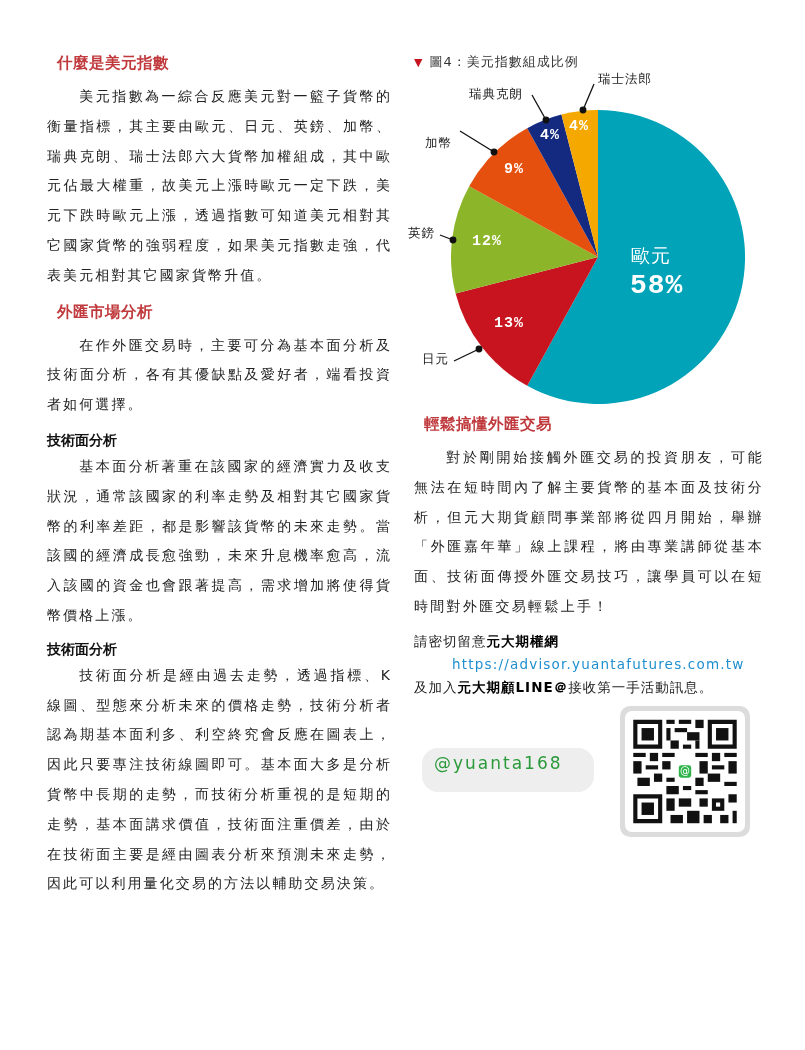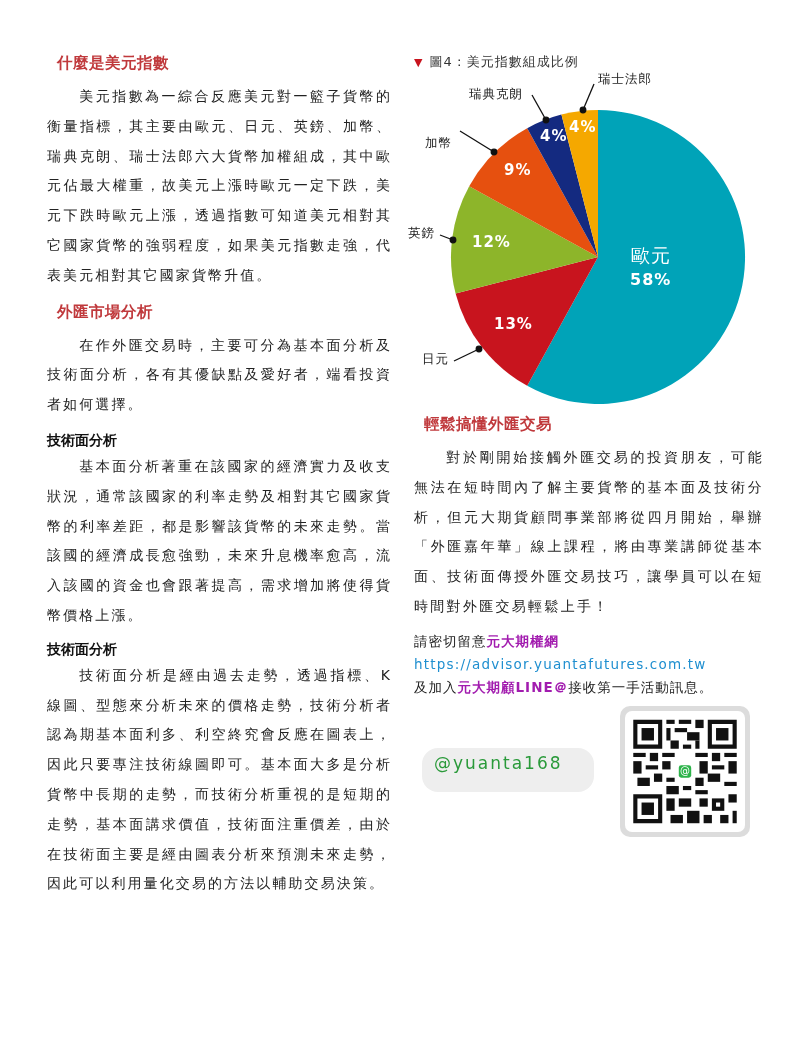--- a/index.html
+++ b/index.html
@@ -5,31 +5,31 @@
   html, body { margin:0; padding:0; background:#ffffff; }
   body { width:805px; height:1050px; position:relative; overflow:hidden;
          font-family:"DejaVu Sans","Liberation Sans",sans-serif; color:#222; }
   .col-left { position:absolute; left:47px; top:52px; width:345px; }
   .col-right { position:absolute; left:414px; top:52px; width:350px; }
   .sec-title { color:#c0393c; font-size:15.5px; font-weight:bold; letter-spacing:0.5px; margin:0 0 8px 10px; line-height:22px; }
   .sub-title { color:#111; font-size:14px; font-weight:bold; margin:6px 0 2px 0; line-height:20px; }
   .para { font-size:14px; line-height:29.8px; letter-spacing:2.1px; text-align:justify; margin:0; text-indent:2.3em; color:#222; }
   .fig-caption { font-size:13px; color:#333; display:flex; align-items:center; gap:6px; letter-spacing:1px; height:20px; }
   .tri { color:#c8141e; font-size:11px; }
-  .chart-wrap { position:absolute; left:0; top:0; width:738px; height:420px; pointer-events:none; }
+  .chart-wrap { position:absolute; left:0; top:0; width:738px; height:420px; pointer-events:none;font-family:Liberation Mono, monospace; }
   .chart-wrap svg { position:absolute; left:0; top:0; }
   .pie-label { position:absolute; font-size:12.5px; color:#222; letter-spacing:1px; white-space:nowrap; }
   .pct { position:absolute; color:#fff; font-weight:bold; font-size:15px; letter-spacing:1px; white-space:nowrap; }
-  .pct.big { font-size:16px; font-weight:bold; text-align:center; }
+  .pct.big { font-size:28px; font-weight:bold; text-align:center; }
   .pct.bigname { font-size:19px; font-weight:normal; }
   .right-body { position:absolute; left:414px; top:413px; width:350px; }
   .right-body .para { letter-spacing:2.3px; }
   .contact { font-size:13.5px; line-height:23px; letter-spacing:1px; margin-top:8px; }
-  .contact b { color:#a21caf; }
-  .link { color:#1f8fd0; letter-spacing:1.2px; text-decoration:none; }
+  .contact b { color:#000000; }
+  .link { color:#1f8fd0; letter-spacing:1.2px; text-decoration:none;margin-left:38px; }
   .line-box { position:absolute; left:422px; top:748px; width:180px; }
   .line-title { font-size:20px; color:#111; letter-spacing:1px; margin-bottom:6px; }
   .line-id { background:#eeeeee; border-radius:16px; height:44px; line-height:30px; color:#2a9a3a; font-size:17px; letter-spacing:2px; padding-left:12px; width:160px; }
   .qr-frame { position:absolute; left:620px; top:706px; width:130px; height:131px; background:#dcdcdc; border-radius:10px; }
   .qr-inner { position:absolute; left:5px; top:5px; width:120px; height:121px; background:#fff; border-radius:7px; }
 </style>
 </head>
 <body>
 
 <div class="col-left">

